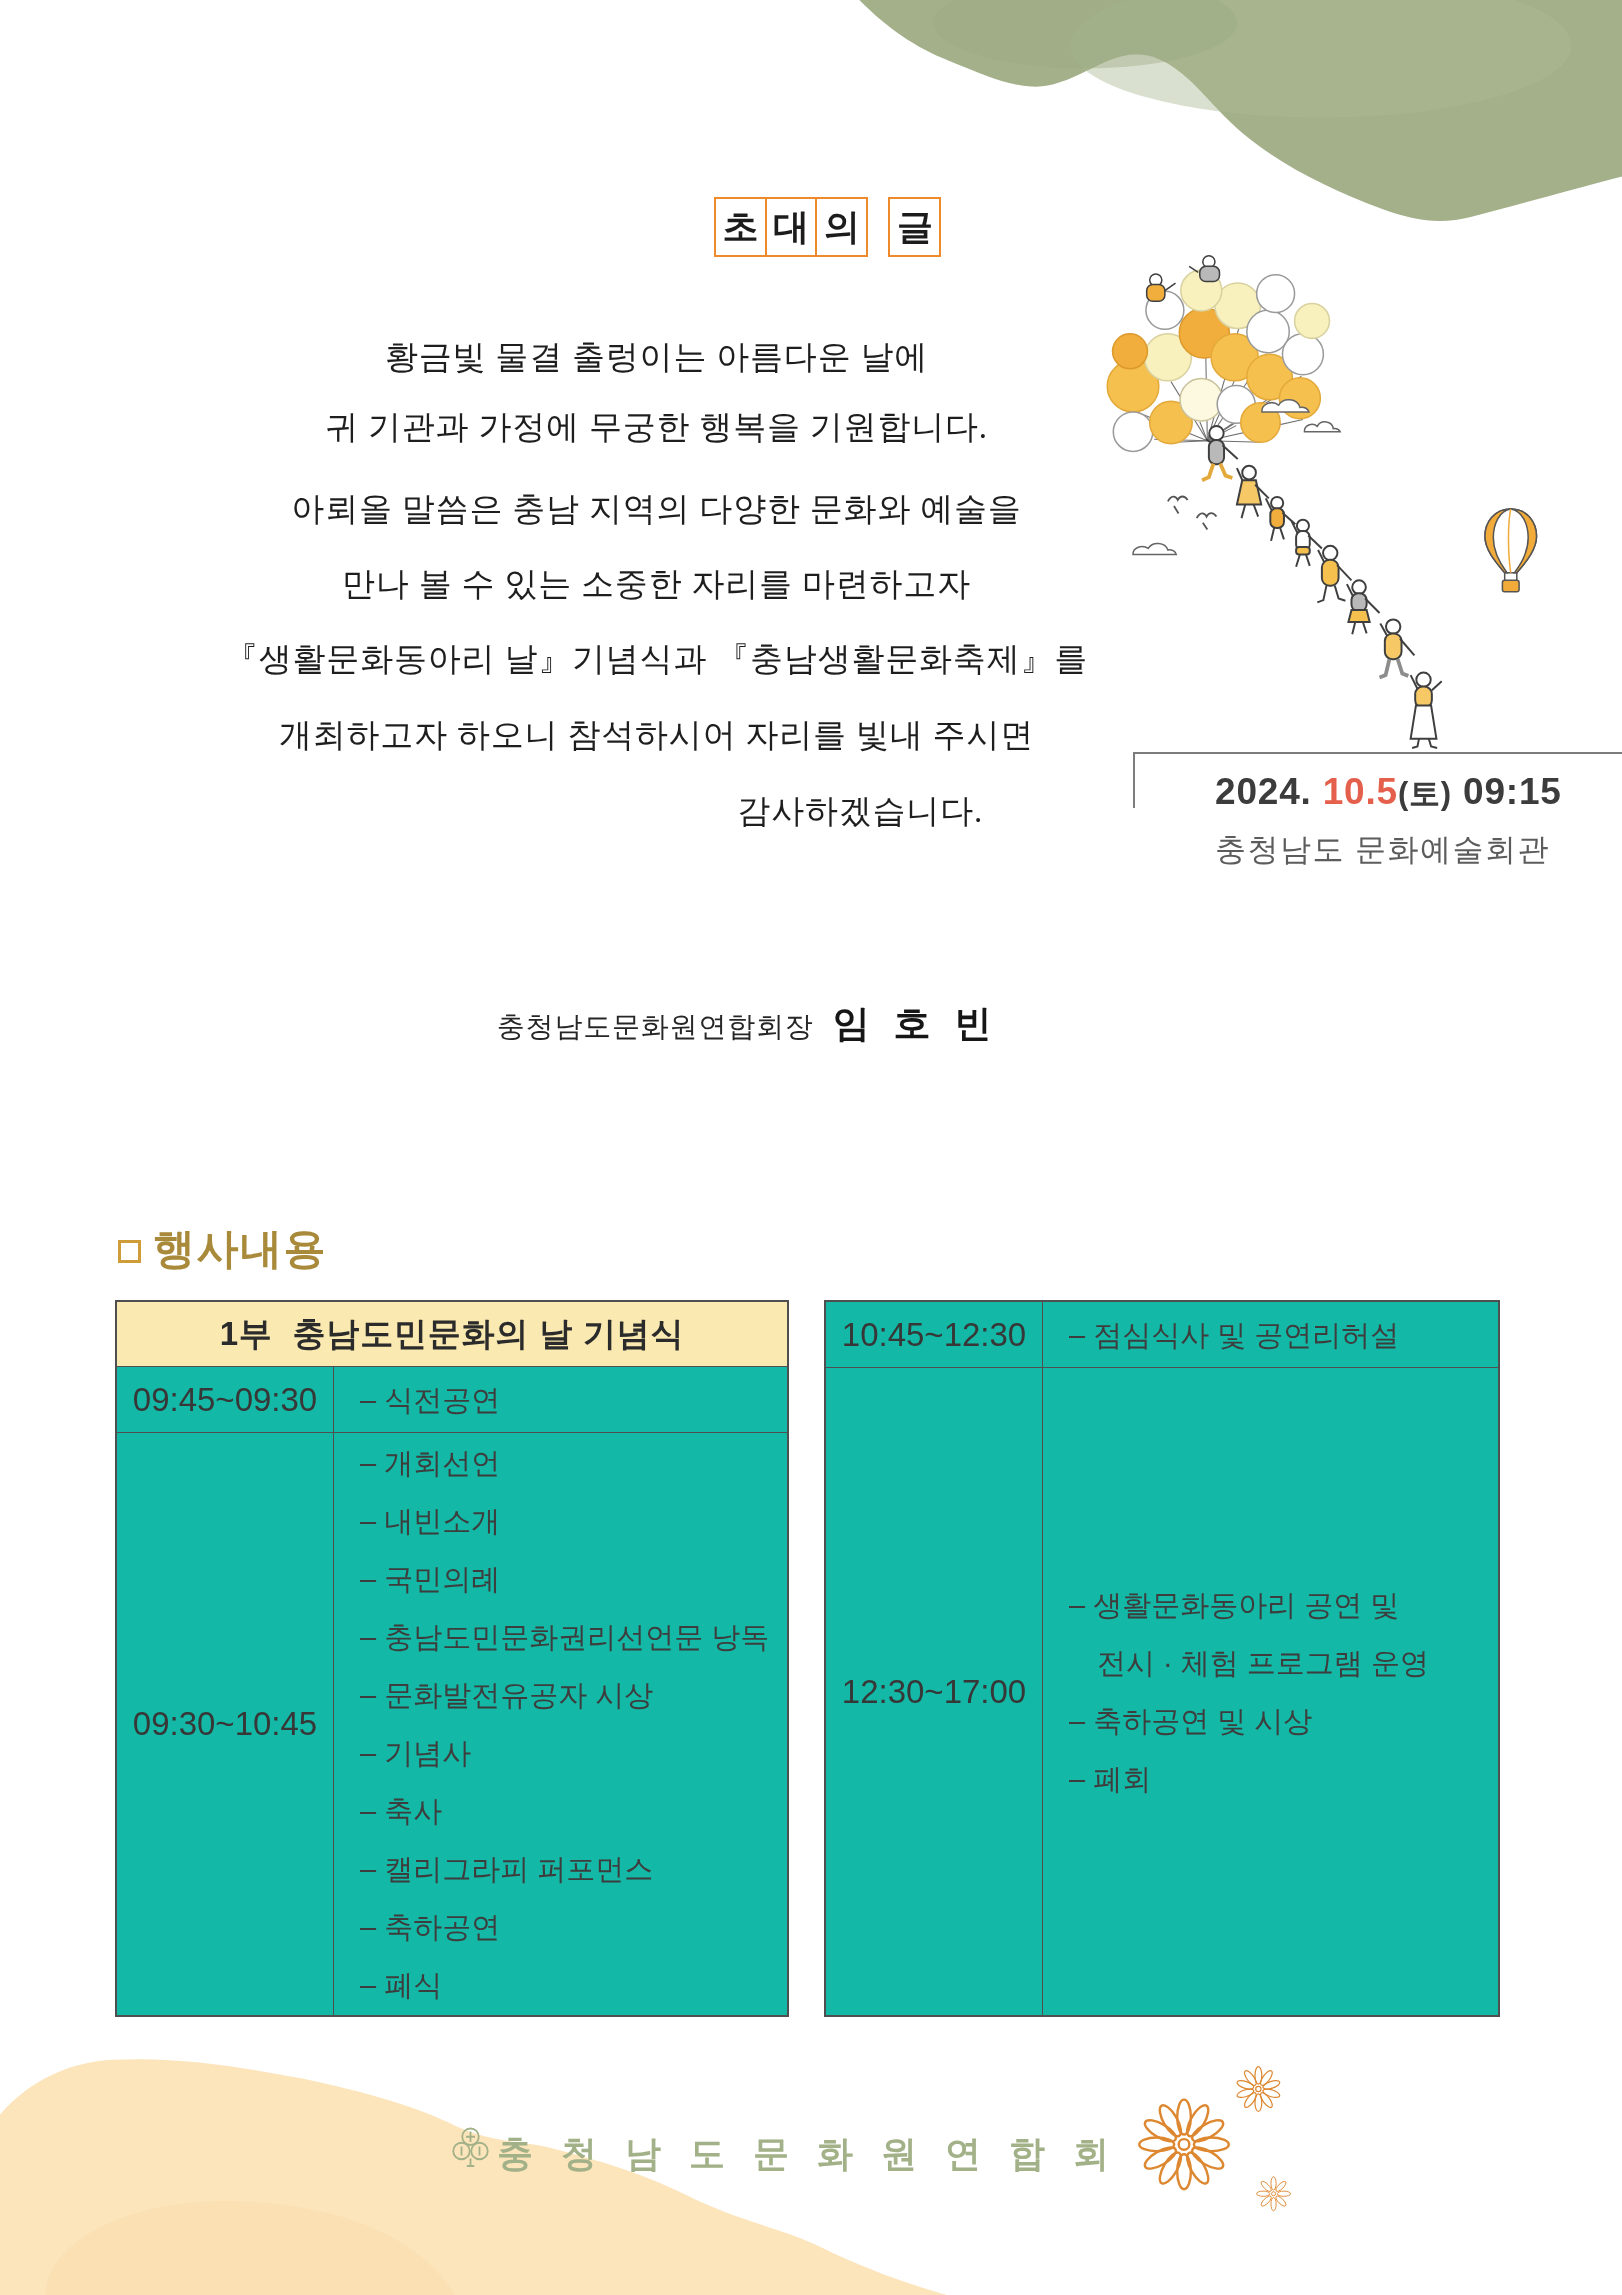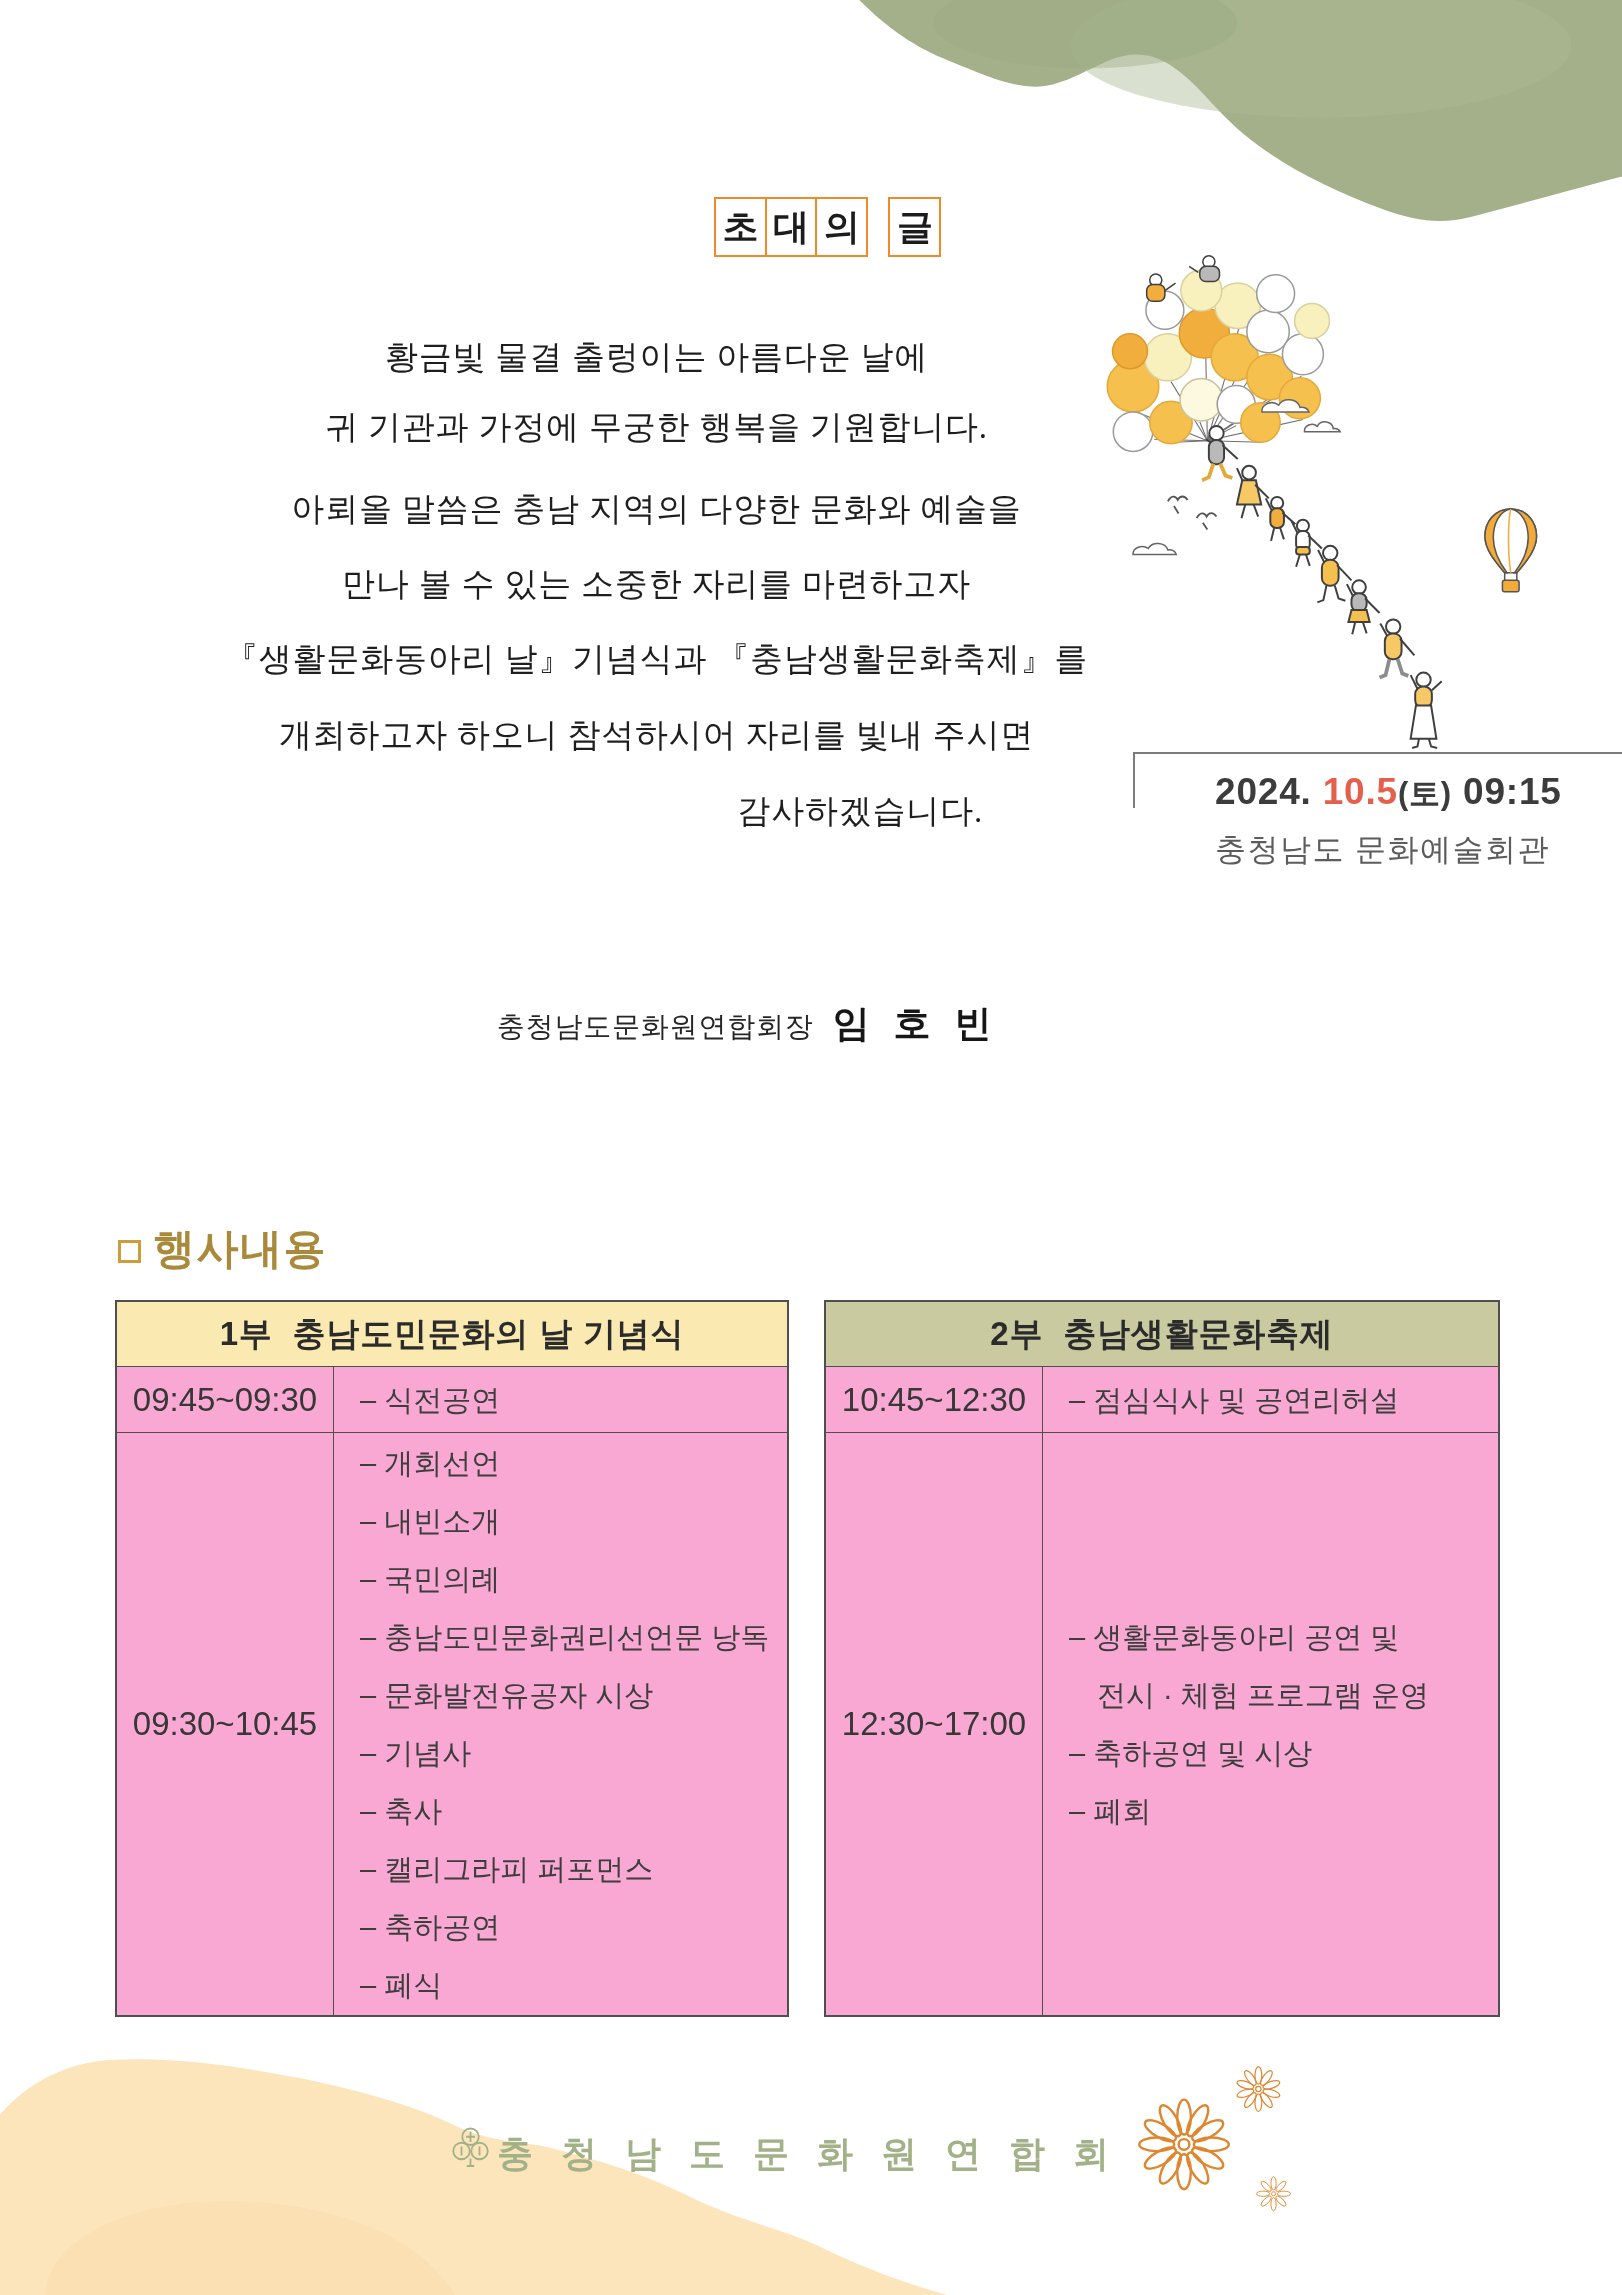--- a/index.html
+++ b/index.html
@@ -32,21 +32,21 @@
   .date-line{left:1215px;top:771px;font-weight:bold;color:#3c3c3c;font-size:37px;letter-spacing:0.8px;white-space:pre;}
   .date-line .red{color:#e5604c;}
   .date-line .paren{font-size:31px;}
   .venue-line{left:1215px;top:829px;font-size:31px;color:#5c5c5c;letter-spacing:1.5px;}
 
   
   .sec-sq{left:118px;top:1240px;width:16.7px;height:16.7px;border:3px solid #cf9c3a;background:#fff;}
   .sec-title{left:153px;top:1221px;font-size:42px;font-weight:bold;color:#a98a3b;letter-spacing:1.5px;}
 
   
-  .evt-table{border:2.3px solid #4f4f4f;background:#f9a8d4;display:flex;flex-direction:column;box-sizing:border-box;}
+  .evt-table{border:2.3px solid #4f4f4f;background:#14b8a6;display:flex;flex-direction:column;box-sizing:border-box;}
   .thead{flex:0 0 64px;display:flex;align-items:center;justify-content:center;
          font-size:33px;font-weight:bold;color:#2b2b2b;border-bottom:1.5px solid #4f4f4f;white-space:pre-wrap;letter-spacing:0.8px;}
   .thead.yellow{background:#faeab1;}
   .thead.olive{background:#c9caa0;}
   .trow{display:flex;}
   .trow.r1{flex:0 0 65px;border-bottom:1.5px solid #4f4f4f;}
   .trow.r2{flex:1 1 auto;}
   .tcell{box-sizing:border-box;}
   .tcell.time{flex:0 0 217px;border-right:1.5px solid #4f4f4f;display:flex;align-items:center;justify-content:center;
               font-size:33px;color:#373737;}
@@ -262,21 +262,20 @@
         <div class="item">– 기념사</div>
         <div class="item">– 축사</div>
         <div class="item">– 캘리그라피 퍼포먼스</div>
         <div class="item">– 축하공연</div>
         <div class="item">– 폐식</div>
       </div>
     </div>
   </div>
 
   <div class="abs evt-table" style="left:824px;top:1300px;width:676px;height:717px;">
-    <div class="thead olive">2부  충남생활문화축제</div>
     <div class="trow r1">
       <div class="tcell time">10:45~12:30</div>
       <div class="tcell items">
         <div class="item">– 점심식사 및 공연리허설</div>
       </div>
     </div>
     <div class="trow r2">
       <div class="tcell time">12:30~17:00</div>
       <div class="tcell items">
         <div class="item">– 생활문화동아리 공연 및</div>

